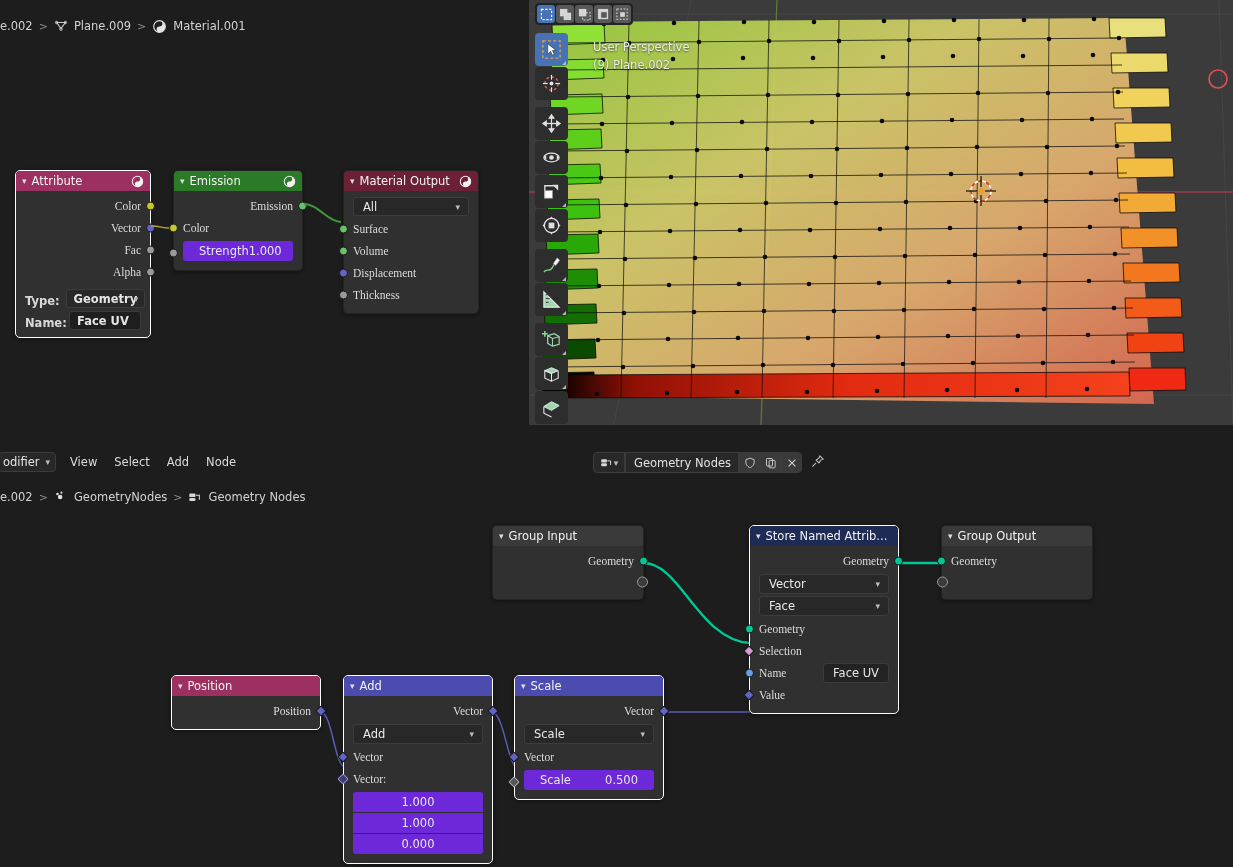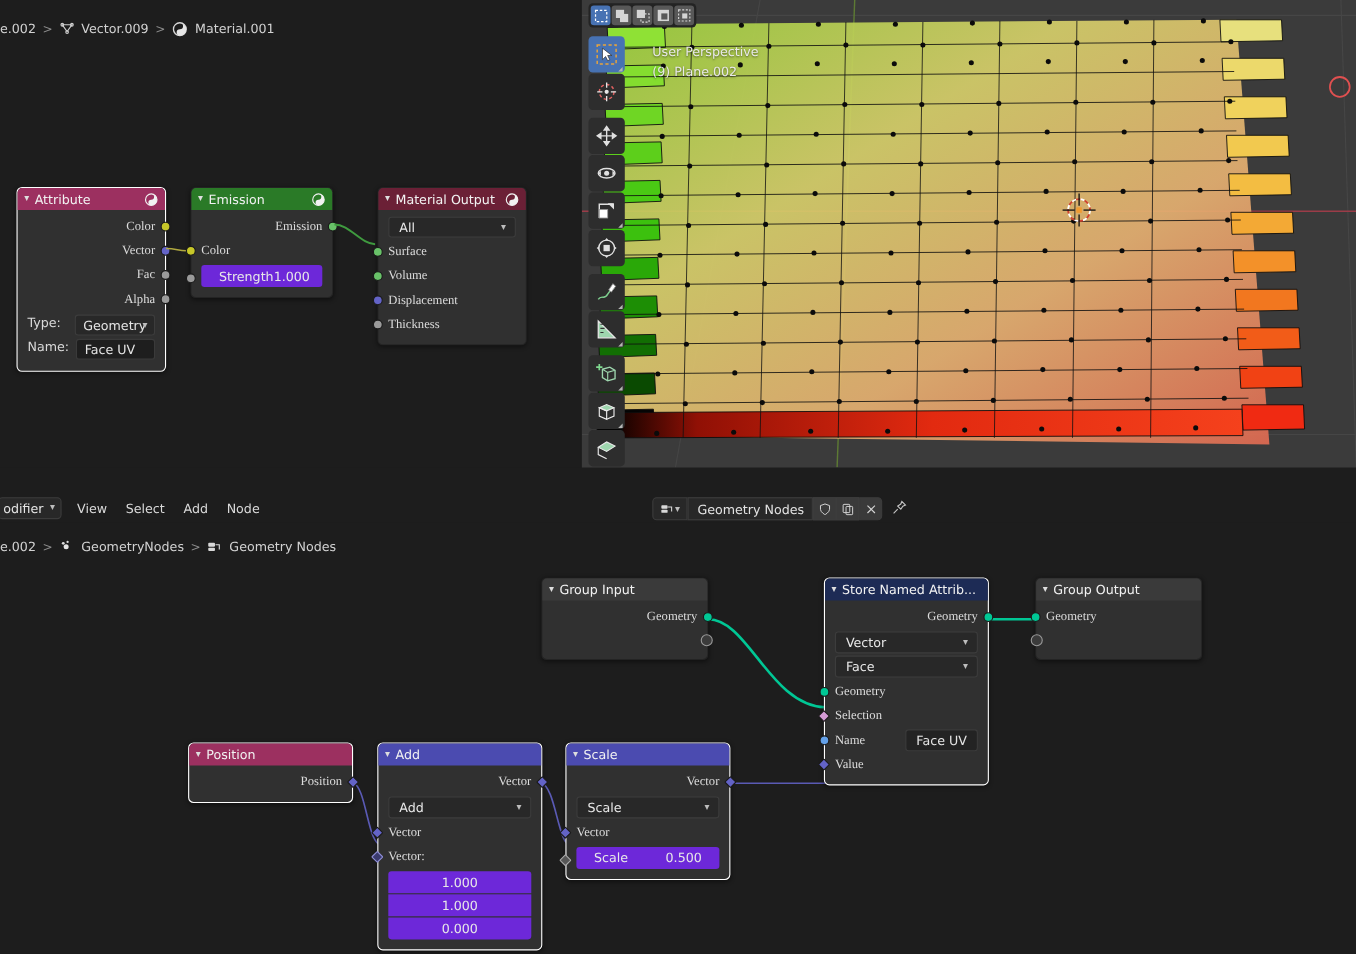--- a/index.html
+++ b/index.html
@@ -43,21 +43,21 @@
   .sock.diamond{ border-radius:1px; transform:translateY(-50%) rotate(45deg); width:8px; height:8px; }
   .sock.dot-hollow{ background:#3b3b3b; border:1.5px solid #9a9a9a; width:11px; height:11px; }
 
   
   .wdg{ margin:2px 9px; height:20px; border-radius:3px; background:#6d28d9;
         display:flex; align-items:center; justify-content:center; font-size:11.5px;
         color:#e8e8e8; position:relative;}
   .wdg.dropdown{ background:#282828; border:1px solid #3c3c3c; justify-content:flex-start; padding-left:9px;}
   .wdg.dropdown .cv{ position:absolute; right:8px; font-size:9px; color:#bdbdbd; }
   .wdg.num{ justify-content:space-between; padding:0 16px; }
-  .prop{ display:flex; align-items:flex-start; height:22px; padding:0 9px; gap:6px; font-size:11.5px; }
+  .prop{ display:flex; align-items:flex-end; height:22px; padding:0 9px; gap:6px; font-size:11.5px;font-weight:bold; }
   .prop .pl{ color:#d9d9d9; width:38px; }
   .prop .pw{ flex:1; height:19px; border-radius:3px; display:flex; align-items:center;
              padding:0 7px; position:relative; font-size:11.5px; }
 
   
   #viewport{ left:529px; top:0; width:704px; height:425px; background:#3b3b3b; }
   #vp-canvas{ position:absolute; inset:0; }
   .selmode{ position:absolute; left:6px; top:3px; display:flex; background:#232323;
             border-radius:4px; padding:2px; gap:1px; z-index:6;}
   .selmode .b{ width:18px; height:18px; border-radius:3px; background:#585858;
@@ -103,21 +103,21 @@
     <span class="txt">e.002</span>
     <span class="sep">&gt;</span>
     <span class="ico">
       <svg width="14" height="14" viewBox="0 0 16 16">
             <path d="M3 4 L13 4 L8 11 Z" fill="none" stroke="#d0d0d0" stroke-width="1.2"></path>
             <circle cx="3" cy="4" r="1.4" fill="none" stroke="#d0d0d0" stroke-width="1.1"></circle>
             <circle cx="13" cy="4" r="1.4" fill="none" stroke="#d0d0d0" stroke-width="1.1"></circle>
             <circle cx="8" cy="11.6" r="1.4" fill="none" stroke="#d0d0d0" stroke-width="1.1"></circle>
           </svg>
     </span>
-    <span class="txt">Vector.009</span>
+    <span class="txt">Plane.009</span>
     <span class="sep">&gt;</span>
     <span class="ico">
       <svg width="15" height="15" viewBox="0 0 16 16">
             <circle cx="8" cy="8" r="6.2" fill="none" stroke="#d8d8d8" stroke-width="1.3"></circle>
             <path d="M8 1.8 A6.2 6.2 0 0 1 8 14.2 A3.1 3.1 0 0 1 8 8 A3.1 3.1 0 0 0 8 1.8 Z" fill="#e6e6e6"></path>
           </svg>
     </span>
     <span class="txt">Material.001</span>
   </div>
 

